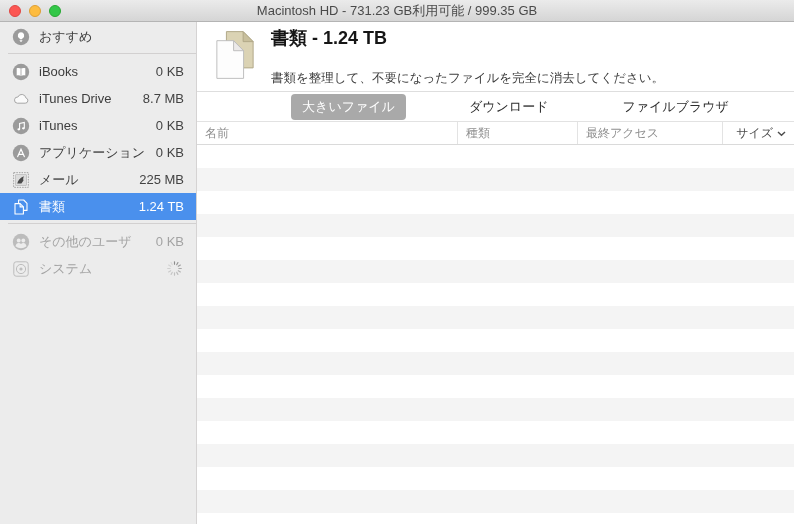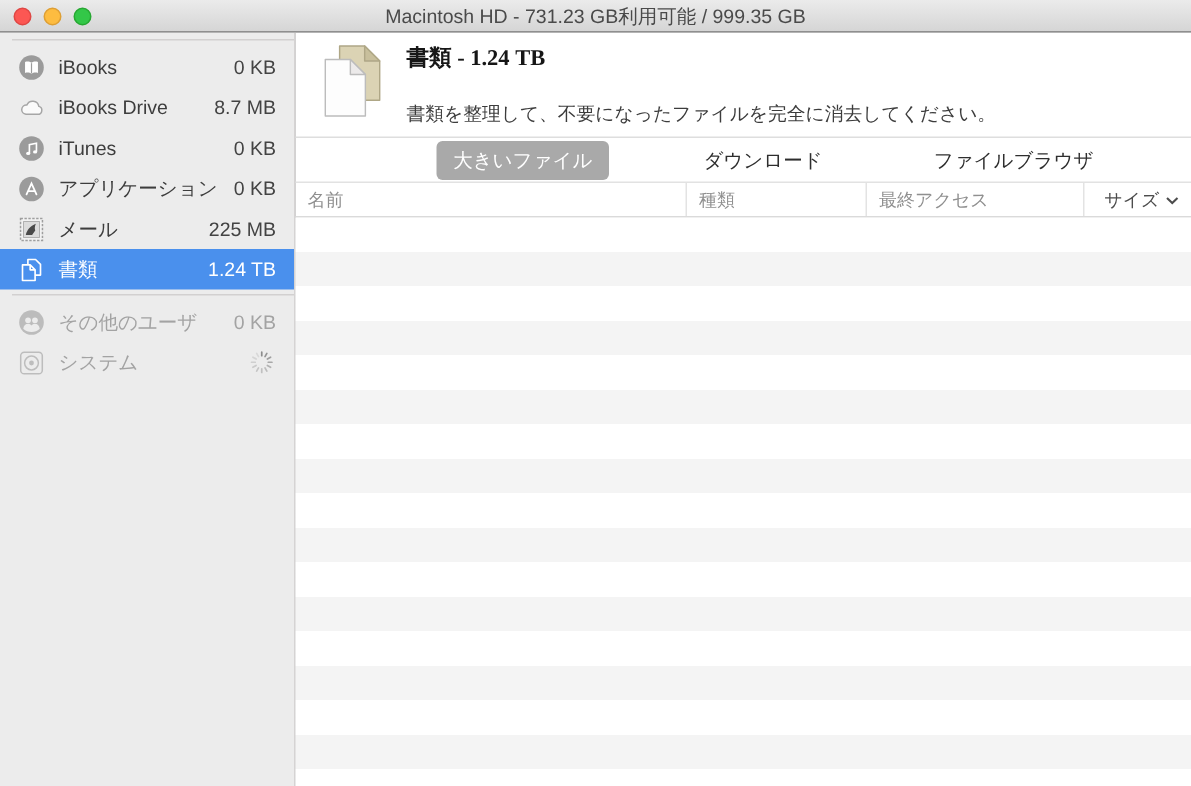--- a/index.html
+++ b/index.html
@@ -1,18 +1,18 @@
 <!DOCTYPE html>
 <html><head>
 <meta charset="utf-8">
 <style>
   * { margin:0; padding:0; box-sizing:border-box; }
   html,body { width:794px; height:524px; overflow:hidden; }
   body { font-family:"Liberation Sans","DejaVu Sans",sans-serif; -webkit-font-smoothing:antialiased; }
-  .window { width:794px; height:524px; display:flex; flex-direction:column; background:#000000; }
+  .window { width:794px; height:524px; display:flex; flex-direction:column; background:#0ea5e9; }
 
   
   .titlebar { position:relative; height:22px; flex:none;
     background:linear-gradient(#ebebeb,#d5d5d5); border-bottom:1px solid #b4b4b4;
     display:flex; align-items:center; justify-content:center; }
   .lights { position:absolute; left:9px; top:5px; display:flex; gap:8px; }
   .light { width:12px; height:12px; border-radius:50%; }
   .light.close { background:#fc5753; border:1px solid #df4744; }
   .light.min   { background:#fdbc40; border:1px solid #de9f34; }
   .light.zoom  { background:#33c748; border:1px solid #27a832; }
@@ -31,21 +31,21 @@
   .sb-item.selected { background:#4a90ed; color:#fff; }
   .sb-item.selected .sb-size { color:#fff; }
   .sb-item.dimmed, .sb-item.dimmed .sb-size { color:#a3a3a3; }
   .sb-divider { height:1px; background:#d2d0d0; margin:3px 0 4px 8px; }
 
   
   .main { flex:1; display:flex; flex-direction:column; min-width:0; background:#fff; }
 
   .m-header { height:70px; flex:none; display:flex; align-items:center; gap:15px;
     padding:0 16px 0 17px; border-bottom:1px solid #dedede; }
-  .m-header-text .m-title { font-size:15px; font-weight:bold; color:#161616; margin-bottom:20px;font-family:Liberation Serif, serif; }
+  .m-header-text .m-title { font-size:18px; font-weight:bold; color:#161616; margin-bottom:20px; }
   .m-header-text .m-sub { font-size:12.5px; color:#3c3c3c; }
 
   .tabs { height:30px; flex:none; display:flex; align-items:center; justify-content:center; gap:12px;
     border-bottom:1px solid #e2e2e2; }
   .tab { font-size:13px; color:#2e2e2e; padding:4px 11px; border-radius:4px; cursor:default;margin-left:40px; }
   .tab.selected { background:#a9a9a9; color:#fff; }
 
   .thead { height:23px; flex:none; display:flex; align-items:center; font-size:12px; color:#8f8f8f;
     border-bottom:1px solid #dadada; }
   .th { padding-left:8px; height:100%; display:flex; align-items:center; }
@@ -69,20 +69,32 @@
       <span class="light min"></span>
       <span class="light zoom"></span>
     </div>
     <div class="win-title">Macintosh HD - 731.23 GB利用可能 / 999.35 GB</div>
   </div>
 
   <div class="body">
 
     <div class="sidebar">
 
+      <div class="sb-item">
+        <span class="sb-icon">
+          <svg viewBox="0 0 18 18" width="18" height="18">
+            <circle cx="9" cy="9" r="8.2" fill="#9b9b9b"></circle>
+            <path d="M9 4.3a3.2 3.2 0 0 1 1.7 5.9c-.3.2-.5.5-.5.9H7.8c0-.4-.2-.7-.5-.9A3.2 3.2 0 0 1 9 4.3z" fill="#fff"></path>
+            <rect x="7.6" y="11.8" width="2.8" height="1" rx=".5" fill="#fff"></rect>
+            <rect x="8" y="13.2" width="2" height=".9" rx=".45" fill="#fff"></rect>
+          </svg>
+        </span>
+        <span class="sb-label">おすすめ</span>
+        <span class="sb-size"></span>
+      </div>
 
       <div class="sb-divider"></div>
 
       <div class="sb-item">
         <span class="sb-icon">
           <svg viewBox="0 0 18 18" width="18" height="18">
             <circle cx="9" cy="9" r="8.2" fill="#9b9b9b"></circle>
             <path d="M9 5.8C7.8 4.9 6 4.8 4.7 5.3v7.3c1.3-.5 3.1-.4 4.3.5 1.2-.9 3-1 4.3-.5V5.3C12 4.8 10.2 4.9 9 5.8z" fill="#fff"></path>
             <path d="M9 6.1v6.8" stroke="#9b9b9b" stroke-width=".8"></path>
           </svg>
@@ -90,21 +102,21 @@
         <span class="sb-label">iBooks</span>
         <span class="sb-size">0 KB</span>
       </div>
 
       <div class="sb-item">
         <span class="sb-icon">
           <svg viewBox="0 0 18 18" width="18" height="18">
             <path d="M5.3 13.2h7.9a2.7 2.7 0 0 0 .7-5.3A4.2 4.2 0 0 0 5.9 7 3 3 0 0 0 5.3 13.2z" fill="#fafafa" stroke="#a6a6a6" stroke-width="1"></path>
           </svg>
         </span>
-        <span class="sb-label">iBooks Drive</span>
+        <span class="sb-label">iTunes Drive</span>
         <span class="sb-size">8.7 MB</span>
       </div>
 
       <div class="sb-item">
         <span class="sb-icon">
           <svg viewBox="0 0 18 18" width="18" height="18">
             <circle cx="9" cy="9" r="8.2" fill="#9b9b9b"></circle>
             <path d="M7.6 12.2V6.5l4.7-1v5.7" fill="none" stroke="#fff" stroke-width="1.1"></path>
             <ellipse cx="6.8" cy="12.3" rx="1.4" ry="1.1" fill="#fff"></ellipse>
             <ellipse cx="11.4" cy="11.3" rx="1.4" ry="1.1" fill="#fff"></ellipse>

